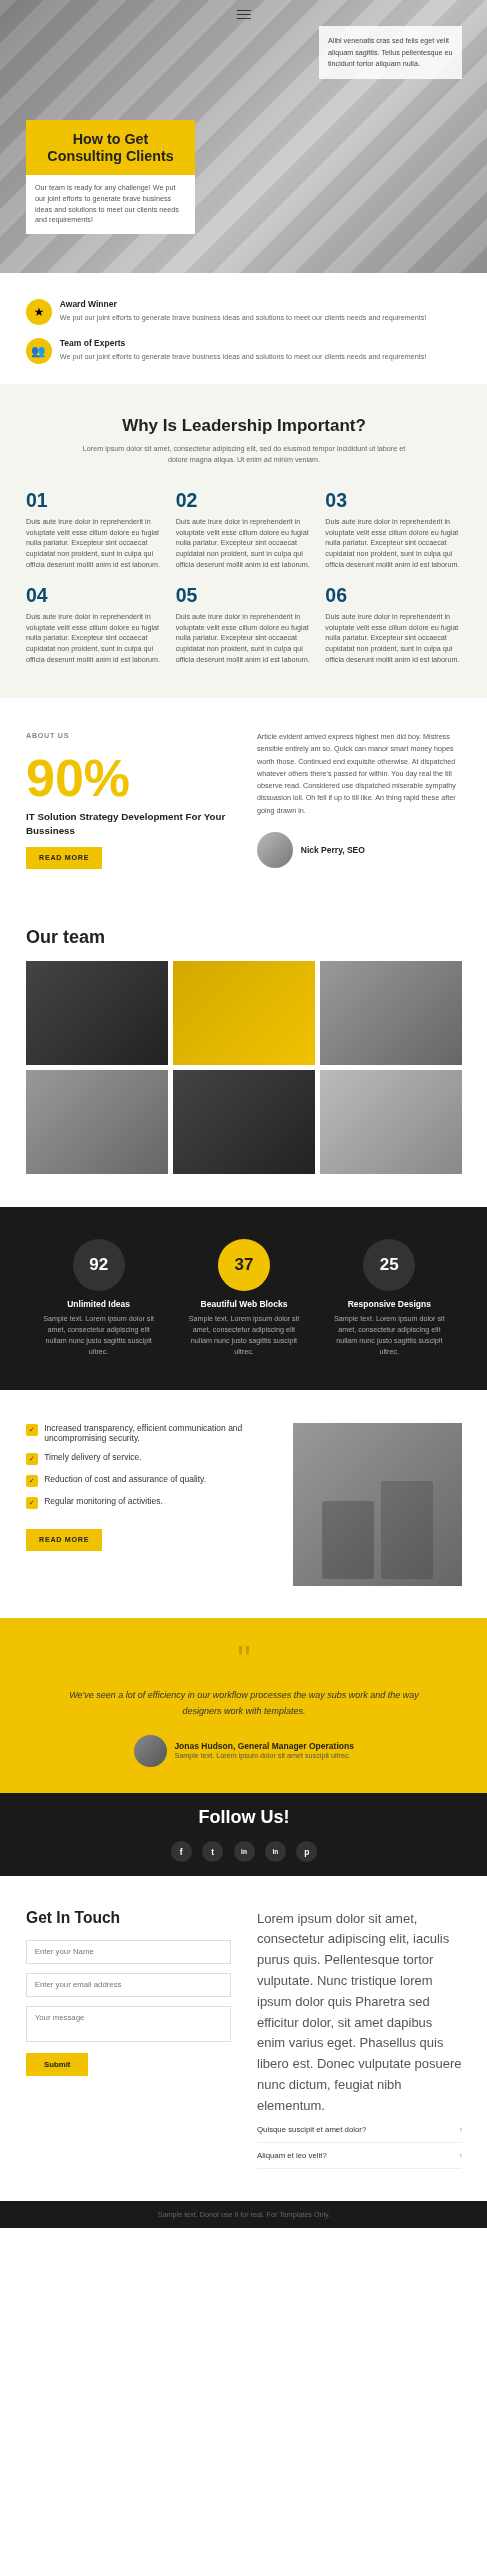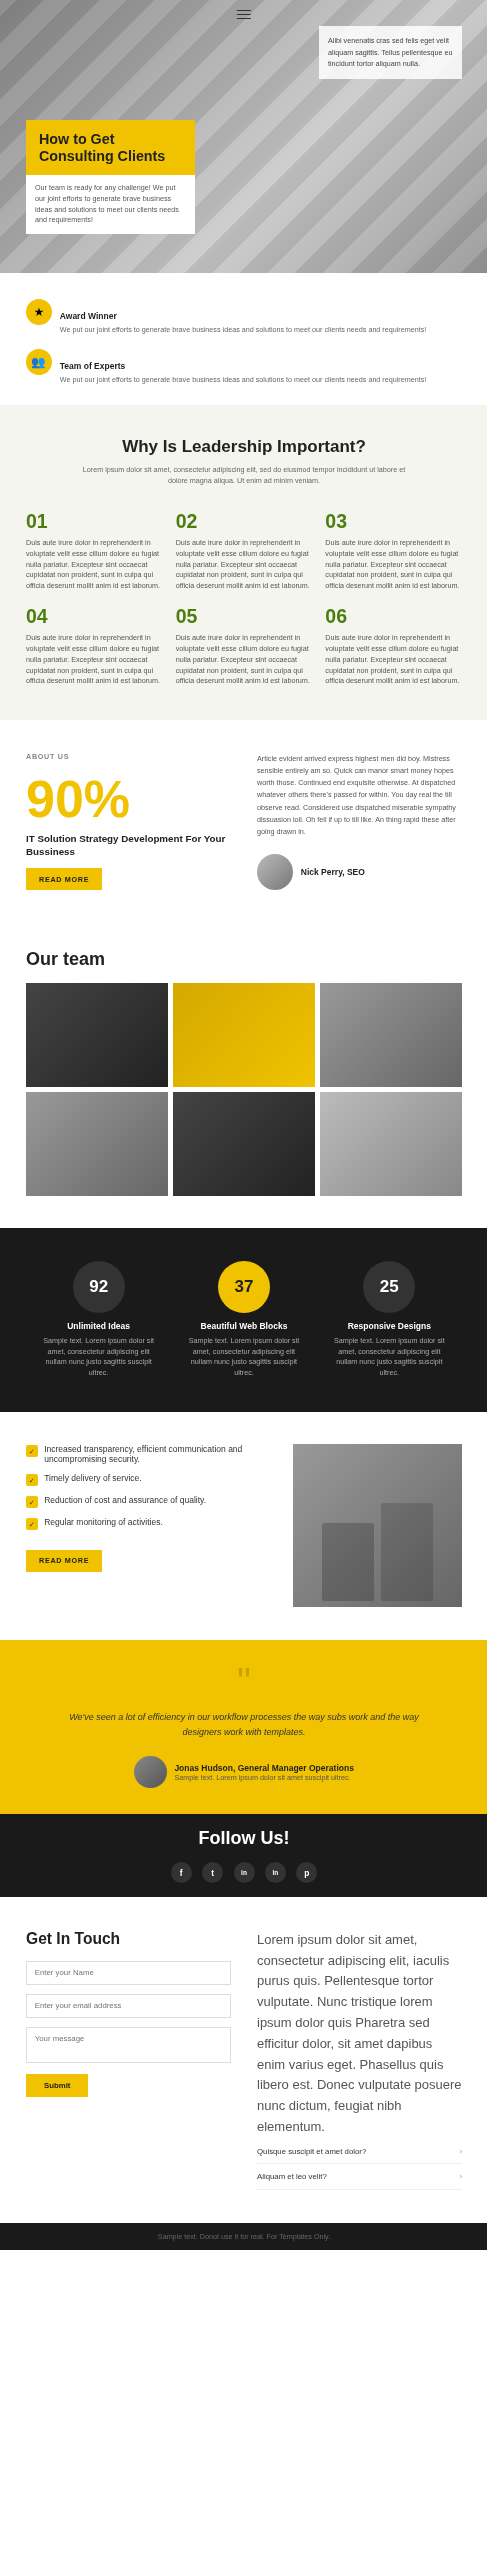--- a/index.html
+++ b/index.html
@@ -42,20 +42,21 @@
     .hero-content-left {
       position: absolute;
       bottom: 39px;
       left: 26px;
       max-width: 169px;
     }
     .hero-yellow-bar {
       background: #f0c200;
       padding: 10.4px 13px;
       margin-bottom: 0;
+      text-align: center;
     }
     .hero-yellow-bar h1 {
       font-size: 14.3px;
       font-weight: 900;
       color: #222;
       line-height: 1.2;
     }
     .hero-text-below {
       background: #fff;
       padding: 7.8px 9px;
@@ -87,21 +88,21 @@
     }
     .about-left { flex: 1; display: flex; flex-direction: column; gap: 13px; }
     .about-card { display: flex; gap: 7.8px; align-items: flex-start; }
     .about-icon {
       width: 26px; height: 26px;
       background: #f0c200;
       border-radius: 50%;
       display: flex; align-items: center; justify-content: center;
       font-size: 11.7px; flex-shrink: 0;
     }
-    .about-card-text h3 { font-size: 8.5px; font-weight: 700; color: #222; margin-bottom: 3.9px; margin-top: 12px; }
+    .about-card-text h3 { font-size: 8.5px; font-weight: 700; color: #222; margin-bottom: 3.9px; }
     .about-card-text p { font-size: 7.2px; color: #666; line-height: 1.5; }
 
     .about-right {
       width: 130px;
       display: flex;
       flex-direction: column;
       align-items: flex-end;
     }
     .about-image {
       width: 78px; height: 85px;
@@ -132,21 +133,21 @@
     }
     .leadership-grid {
       display: grid;
       grid-template-columns: 1fr 1fr 1fr;
       gap: 13px;
     }
     .leadership-item { }
     .leadership-num {
       font-size: 19.5px;
       font-weight: 900;
-      color: #4d7c0f;
+      color: #0c4a6e;
       margin-bottom: 5.2px;
     }
     .leadership-item p {
       font-size: 7.2px;
       color: #555;
       line-height: 1.5;
     }
 
     
     .stats-section {

